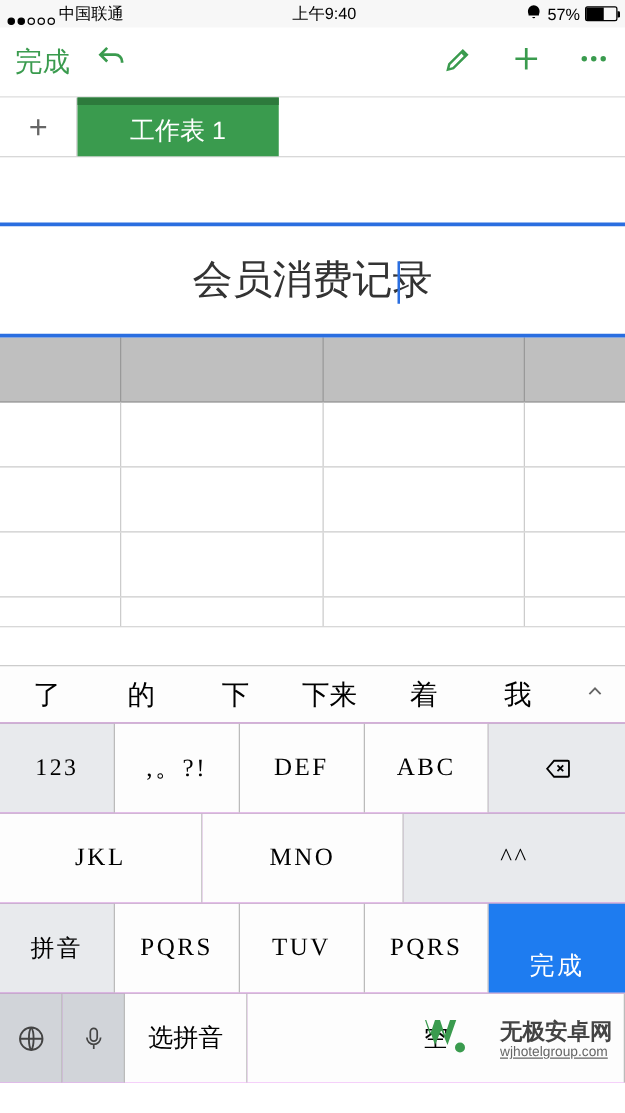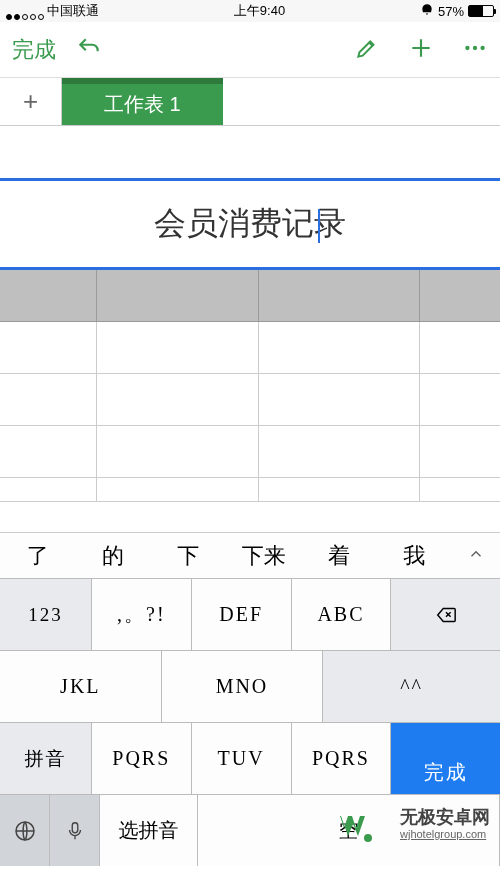--- a/index.html
+++ b/index.html
@@ -49,21 +49,21 @@
 
 .keyboard { background: #d946ef; font-family: Liberation Serif, serif; }
 .kb-row { display: flex; height: 72px; border-top: 1px solid #bbb; }
 .kb-key { flex: 1; display: flex; align-items: center; justify-content: center; font-size: 20px; border-right: 1px solid #bbb; background: #fdfdfd; letter-spacing: 2px; }
 .kb-key.side { background: #e8eaed; font-size: 19px; flex: 0.92; }
 .kb-key.action { background: #e8eaed; flex: 1.1; }
 .kb-key:last-child { border-right: none; }
 .kb-bottom { display: flex; height: 72px; border-top: 1px solid #bbb; }
 .kb-bottom .bk { display: flex; align-items: center; justify-content: center; border-right: 1px solid #bbb; background: #d1d4d9; font-size: 20px; }
 
-.watermark { position: absolute; right: 10px; bottom: 42px; display: flex; align-items: flex-start; gap: 24px; }
+.watermark { position: absolute; right: 10px; bottom: 42px; display: flex; align-items: flex-end; gap: 24px; }
 .wm-logo { width: 40px; height: 40px; }
 .wm-text { display: flex; flex-direction: column; line-height: 1.1; }
 .wm-cn { font-size: 18px; font-weight: bold; color: #444; }
 .wm-en { font-size: 11px; color: #666; text-decoration: underline; }
 
 .done-key-split { position: relative; }
 .done-blue { position: absolute; right: 0; top: 0; bottom: 0; width: 100%; background: #1e7cf0; display: flex; align-items: flex-end; justify-content: center; padding-bottom: 8px; color: #fff; font-size: 20px; }
 </style>
 </head>
 <body>

